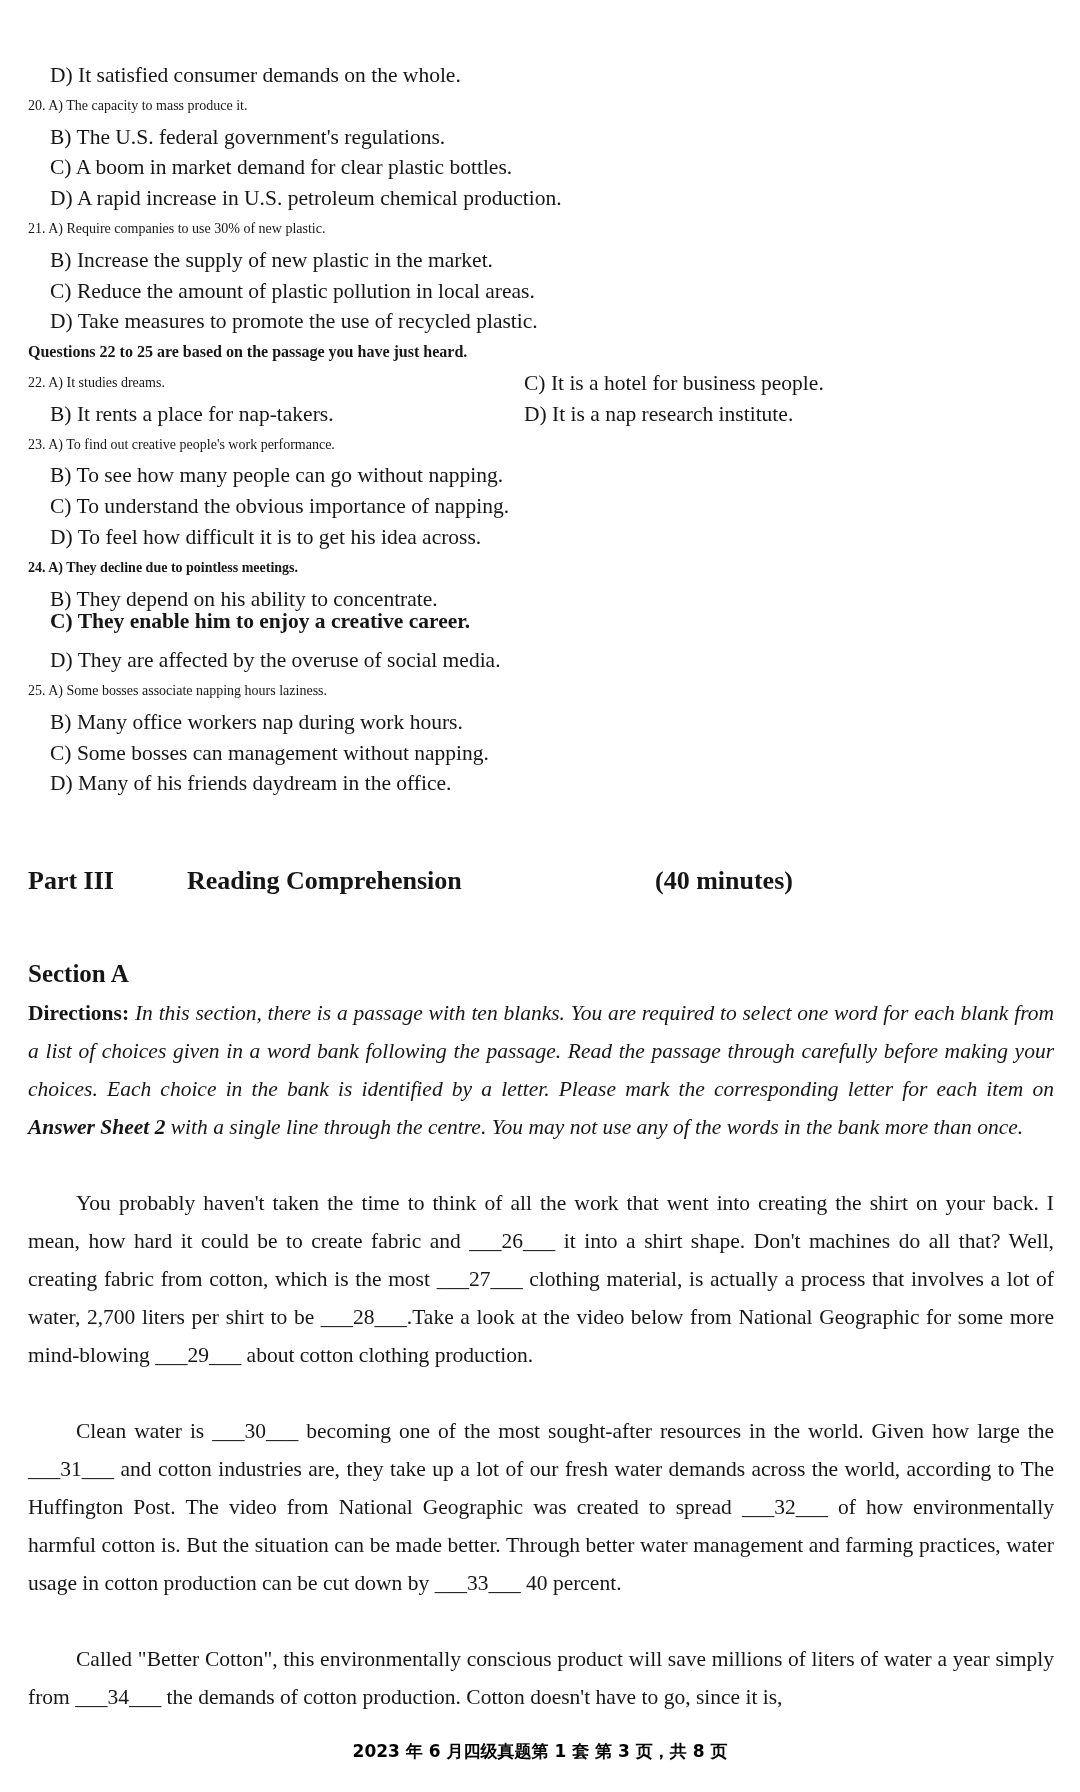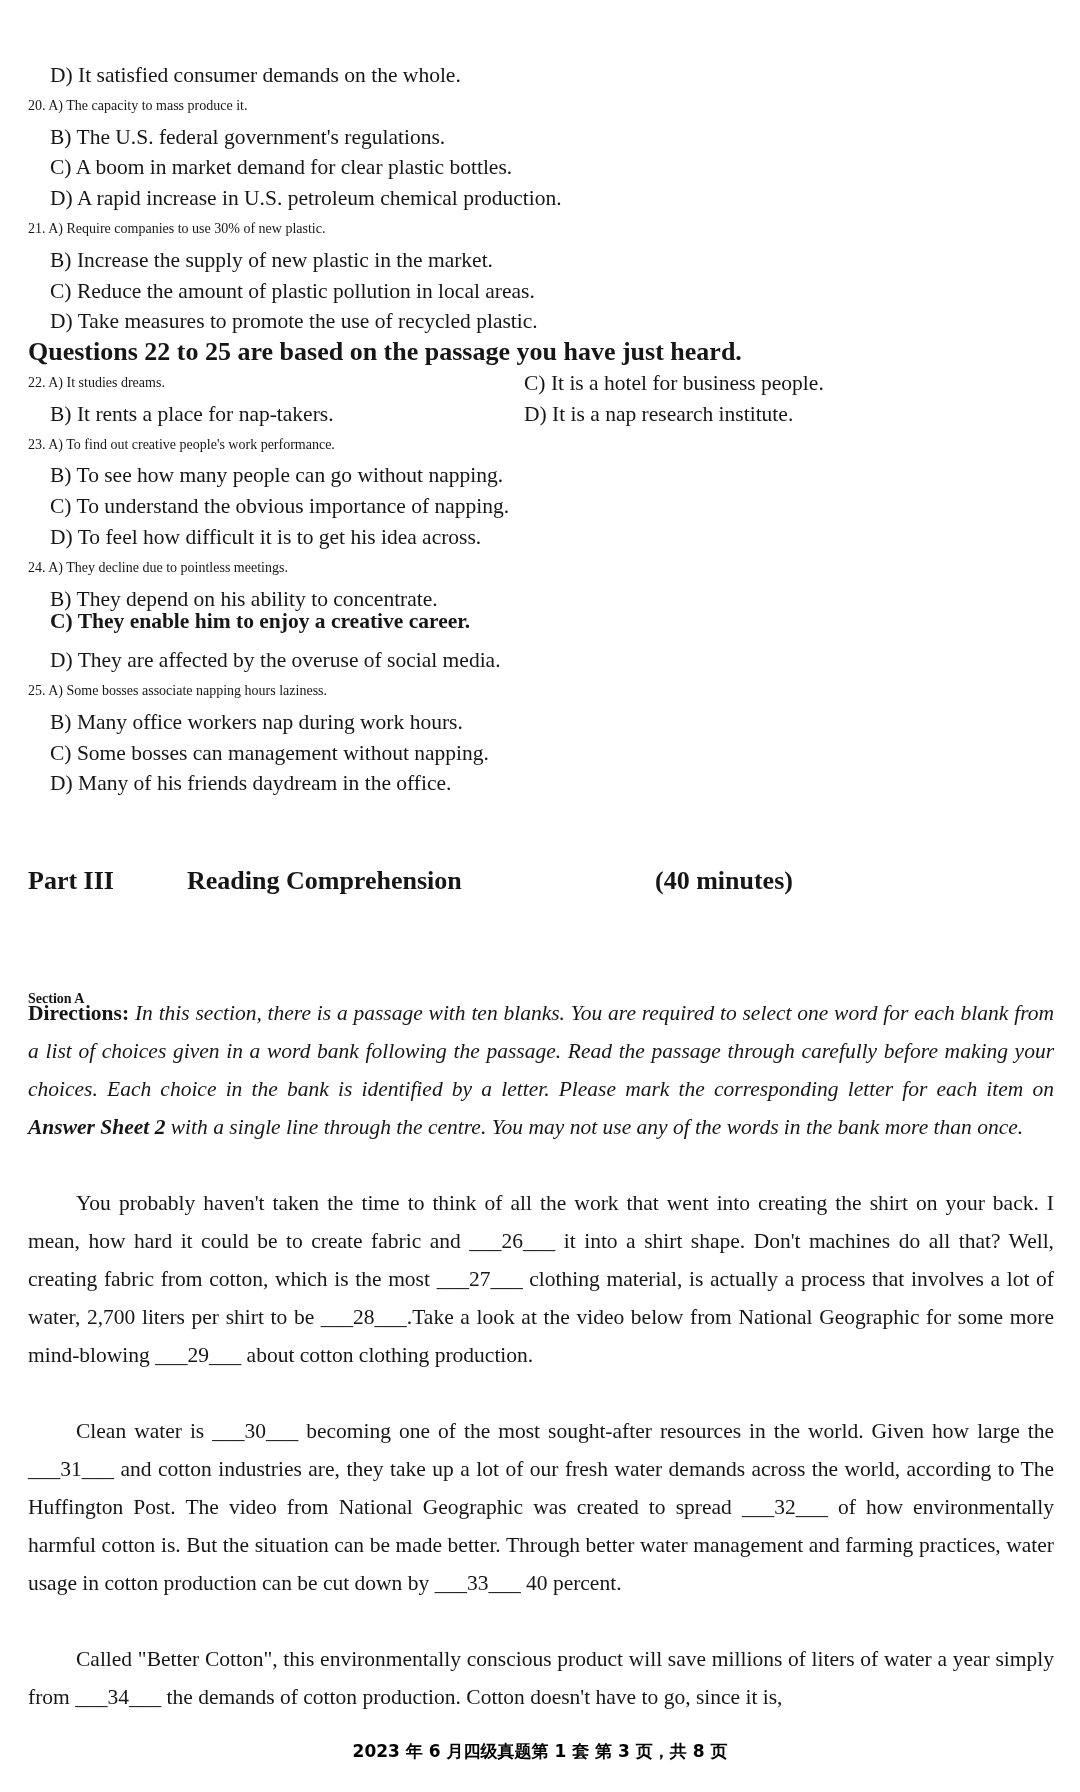--- a/index.html
+++ b/index.html
@@ -1,23 +1,23 @@
 <!DOCTYPE html>
 <html><head>
 <meta charset="utf-8">
 <style>
   html, body { margin:0; padding:0; background:#ffffff; }
   body { width:1080px; height:1792px; position:relative; overflow:hidden;
          font-family:"Liberation Serif", serif; color:#161616; }
   .q { position:absolute; left:28px; font-size:14px; line-height:30.8px; white-space:nowrap; }
   .opt { position:absolute; left:50px; font-size:21.5px; line-height:30.8px; white-space:nowrap; }
   .col2 { position:absolute; left:524px; font-size:21.5px; line-height:30.8px; white-space:nowrap; }
-  .qhead { position:absolute; left:28px; font-size:26px; line-height:30.8px; font-weight:bold; white-space:nowrap; }
+  .qhead { position:absolute; left:28px; font-size:16px; line-height:30.8px; font-weight:bold; white-space:nowrap; }
   .part { position:absolute; top:866px; font-size:26px; font-weight:bold; white-space:nowrap; }
-  .section { position:absolute; left:28px; top:960px; font-size:14px; font-weight:bold;margin-top:31px; }
+  .section { position:absolute; left:28px; top:960px; font-size:25px; font-weight:bold; }
   .para { position:absolute; left:28px; width:1026px; font-size:21.5px; line-height:38px; text-align:justify; }
   .dir { top:994px; }
   .dir .lbl { font-weight:bold; font-style:normal; }
   .dir .it { font-style:italic; }
   .dir .it b { font-weight:bold; }
   .indent { text-indent:48px; }
   .blank { white-space:nowrap; }
   .footer { position:absolute; top:1740px; left:0; width:1080px; text-align:center; font-size:17px; font-weight:bold; font-family:"DejaVu Sans", sans-serif; color:#000000; }
 </style>
 </head>
@@ -104,21 +104,21 @@
     <span>C)</span>
     <span>To understand the obvious importance of napping.</span>
   </div>
   <div class="opt" style="top:522px;">
     <span>D)</span>
     <span>To feel how difficult it is to get his idea across.</span>
   </div>
 </div>
 
 <div>
-  <div class="q" style="top:553px;">
+  <div class="q" style="top:553px;font-weight:bold;">
     <span>24.</span>
     <span>A)</span>
     <span>They decline due to pointless meetings.</span>
   </div>
   <div class="opt" style="top:584px;">
     <span>B)</span>
     <span>They depend on his ability to concentrate.</span>
   </div>
   <div class="opt" style="top:606px;font-weight:bold;">
     <span>C)</span>

